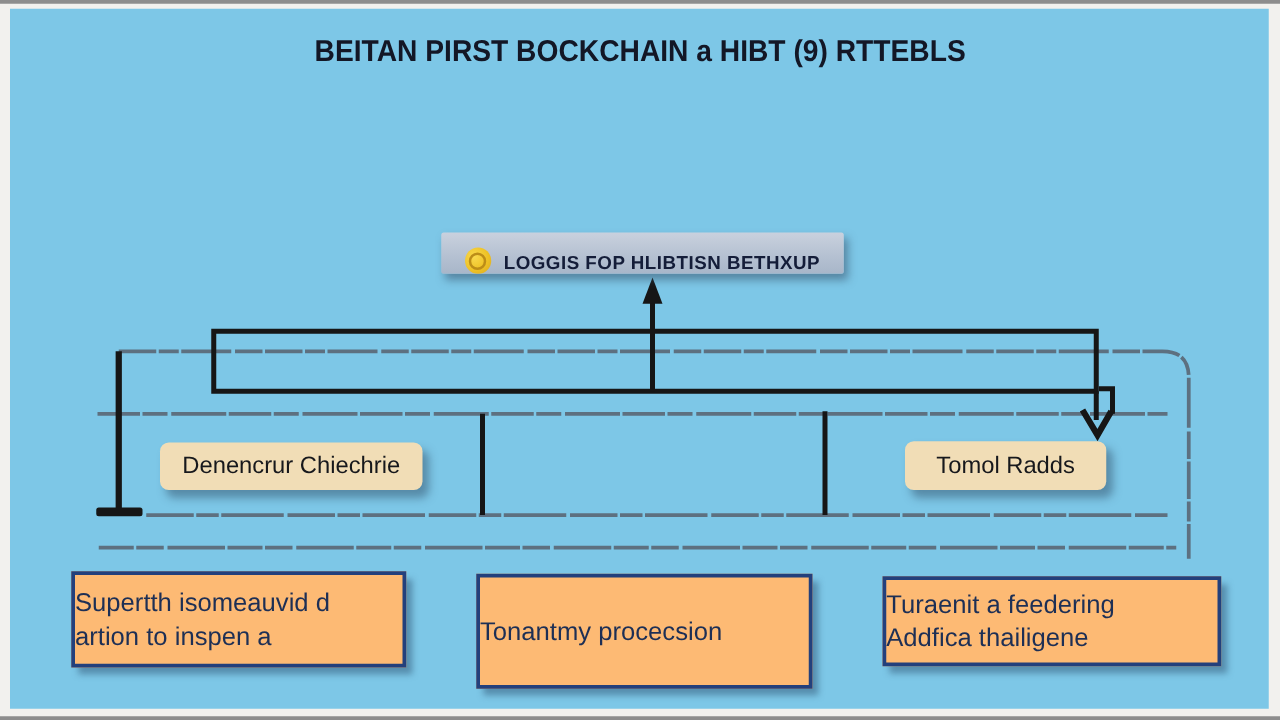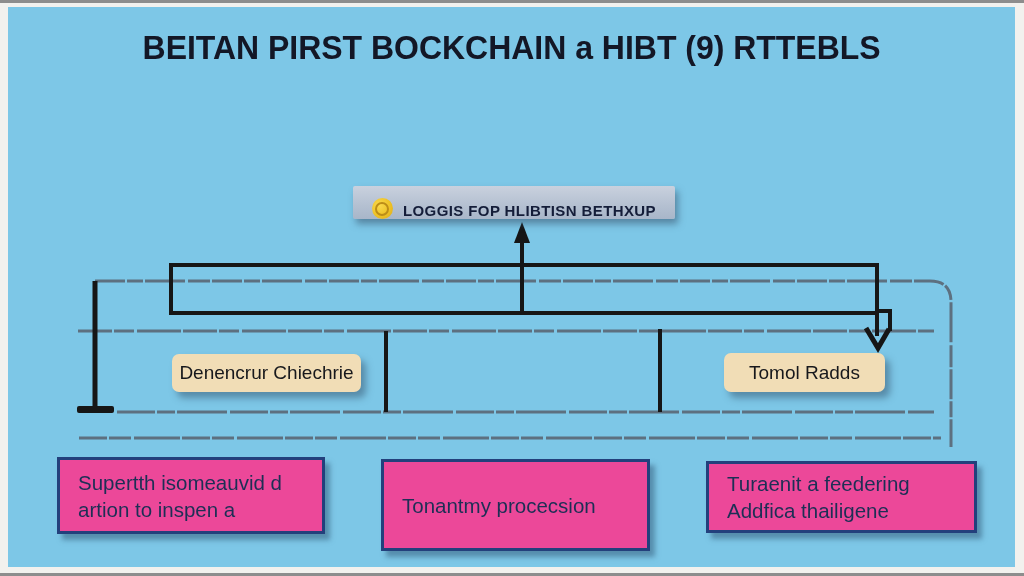--- a/index.html
+++ b/index.html
@@ -9,21 +9,21 @@
     font-family:"Liberation Sans", sans-serif;
   }
   .edge-line-top    { position:absolute; top:0; left:0; right:0; height:3px; background:#8d8d8d; }
   .edge-line-bottom { position:absolute; bottom:0; left:0; right:0; height:3px; background:#8d8d8d; }
   .canvas {
     position:absolute; top:7px; left:8px; right:9px; bottom:9px;
     background:#7dc7e7;
   }
   .title {
     position:absolute; top:28px; left:0; width:1024px; text-align:center;
-    font-size:34px; font-weight:bold; color:#131726;
+    font-size:24px; font-weight:bold; color:#131726;
   }
   .title .squeeze { display:inline-block; transform:scaleX(.94); transform-origin:center; white-space:nowrap; }
   .subtitle {
     position:absolute; top:88px; left:0; width:1024px; text-align:center;
     font-size:23px; color:#1c2b4d; line-height:30px;
   }
   .badge {
     position:absolute; left:353px; top:186px; width:322px; height:33px;
     background:linear-gradient(180deg,#c9d1de 0%,#b4c0d1 60%,#a8b6c9 100%);
     border-radius:2px; box-shadow:3px 5px 7px rgba(55,80,105,.55);
@@ -41,29 +41,29 @@
   .coin::after {
     content:""; width:10px; height:10px; border:2.5px solid #bc8d18; border-radius:50%;
   }
   svg.connectors { position:absolute; left:0; top:0; width:1024px; height:576px; pointer-events:none; z-index:1; }
   .tanbox {
     position:absolute; background:#f1ddb6; border-radius:7px;
     box-shadow:5px 6px 7px rgba(50,80,105,.5);
     display:flex; align-items:center; justify-content:center;
     font-size:19px; color:#17181c; z-index:2; white-space:nowrap;
   }
-  .mb1 { left:128px; top:354px; width:189px; height:38px;margin-left:44px; }
+  .mb1 { left:128px; top:354px; width:210px; height:38px; }
   .mb2 { left:437px; top:355px; width:167px; height:37px; }
   .mb3 { left:724px; top:353px; width:161px; height:39px; }
   .bluebox {
-    position:absolute; background:#ec4899; border:3px solid #23407c;
+    position:absolute; background:#fdba74; border:3px solid #23407c;
     box-shadow:5px 6px 5px rgba(55,95,125,.55);
     color:#1d2f55; font-size:20.5px; line-height:27px;
     display:flex; flex-direction:column; justify-content:center;
-    padding-left:18px; box-sizing:border-box; z-index:2;
+    box-sizing:border-box; z-index:2;
   }
   .bb1 { left:57px;  top:457px; width:268px; height:77px; }
   .bb2 { left:381px; top:459px; width:269px; height:92px;gap:24px; }
   .bb3 { left:706px; top:461px; width:271px; height:72px; }
 </style>
 </head>
 <body>
 
 <div class="page">
   <div class="edge-line-top"></div>

